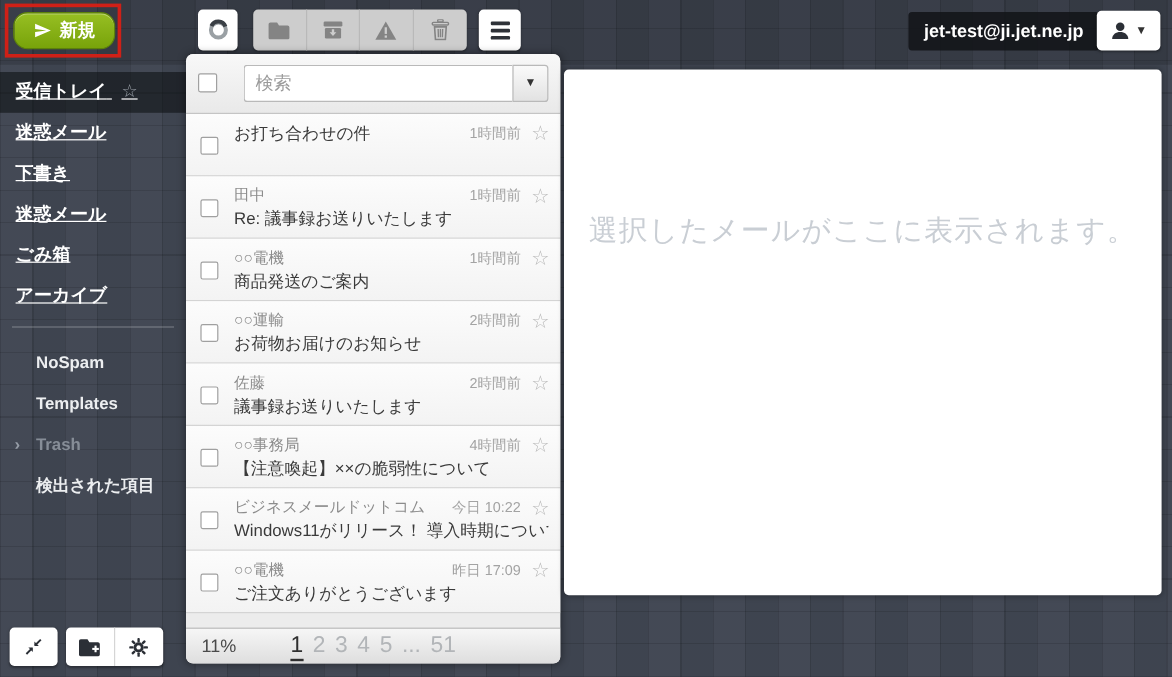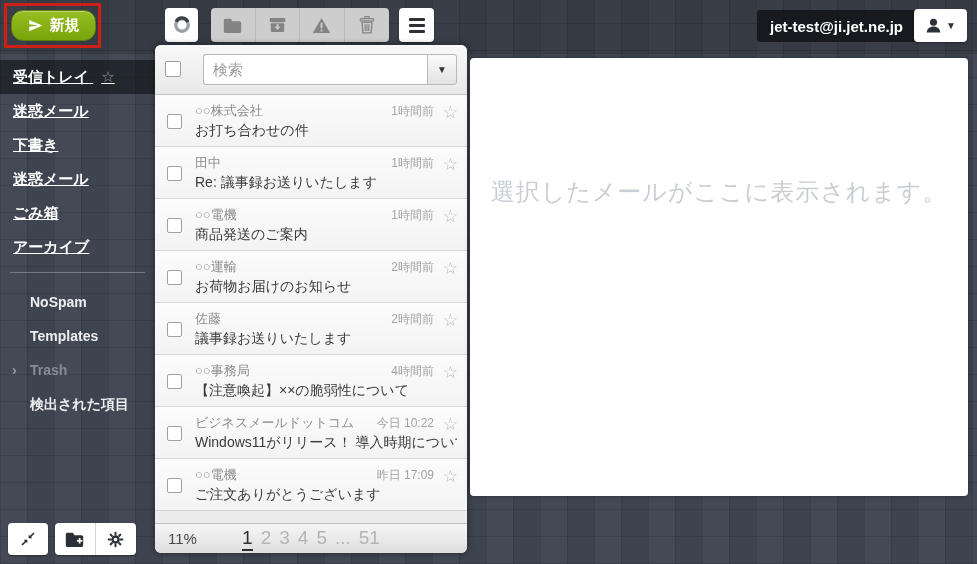--- a/index.html
+++ b/index.html
@@ -274,21 +274,20 @@
       <div class="search-drop">
         <span>▼</span>
       </div>
     </div>
   </div>
 
   <div class="mail-rows">
     <div class="mail-row">
       <span class="checkbox"></span>
       <div class="mail-content">
-        <div class="mail-sender">○○株式会社</div>
         <div class="mail-subject">お打ち合わせの件</div>
       </div>
       <span class="mail-time">1時間前</span>
       <span class="mail-star">☆</span>
     </div>
     <div class="mail-row">
       <span class="checkbox"></span>
       <div class="mail-content">
         <div class="mail-sender">田中</div>
         <div class="mail-subject">Re: 議事録お送りいたします</div>

